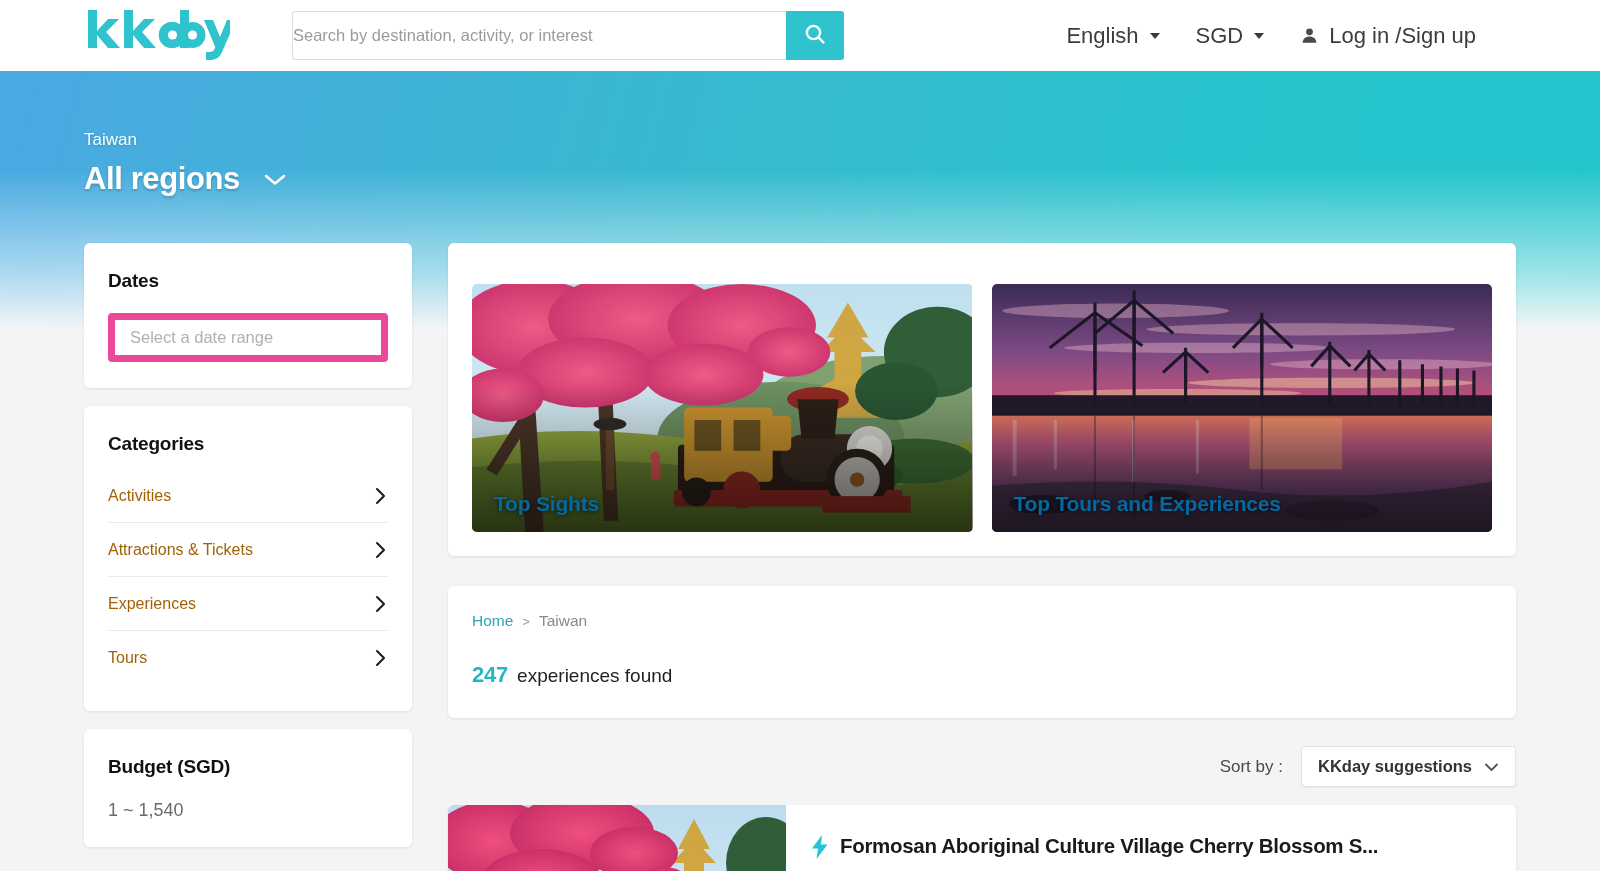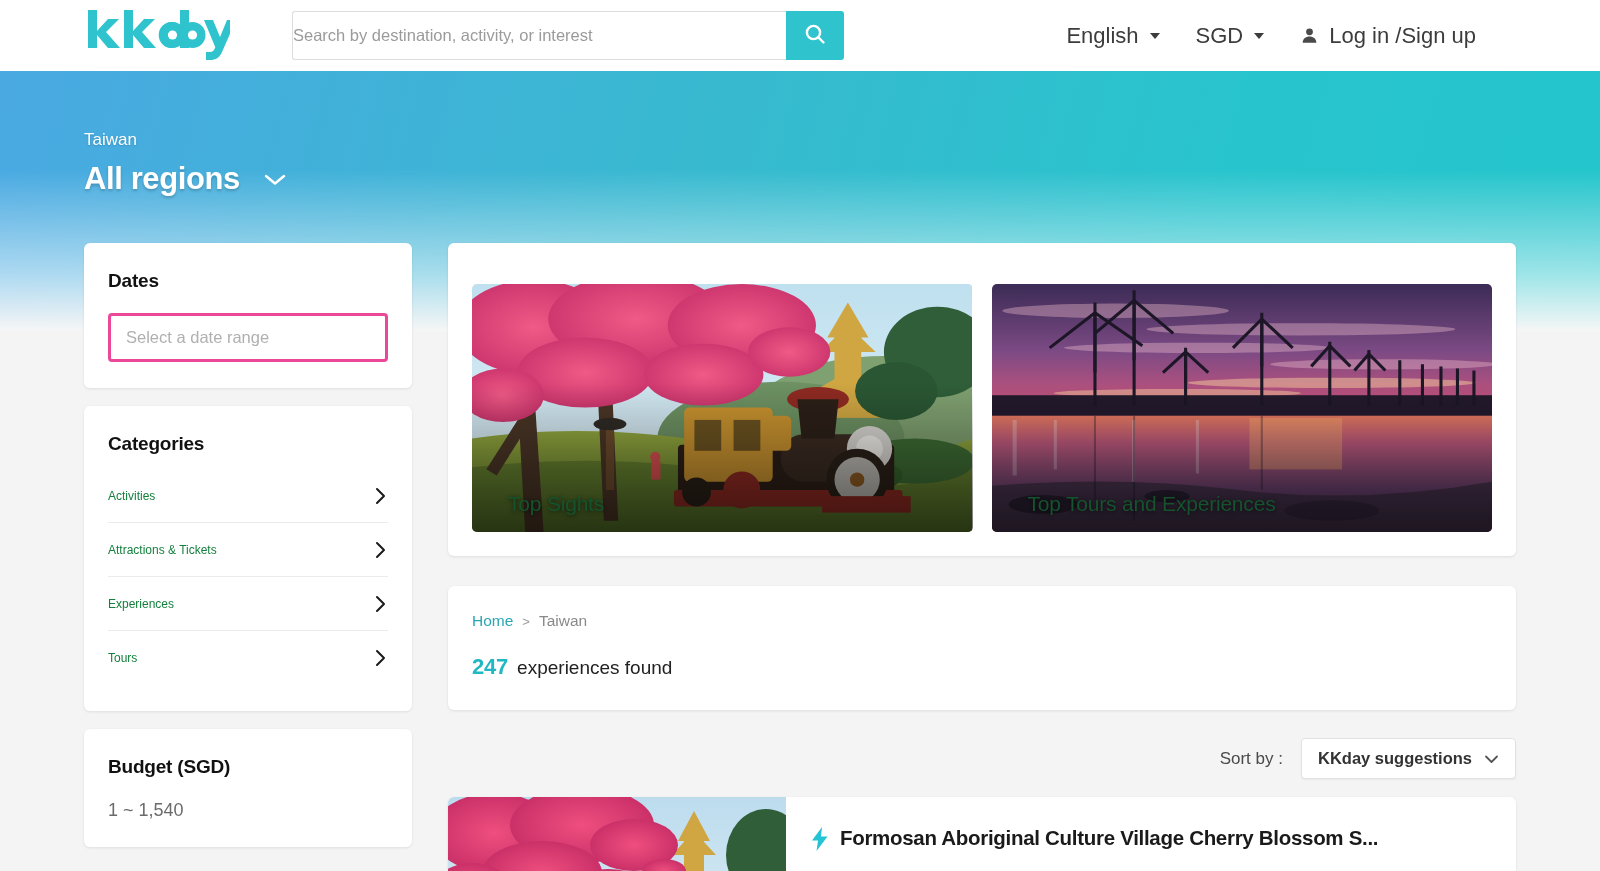--- a/index.html
+++ b/index.html
@@ -159,41 +159,41 @@
   .sb-title {
     font-size: 19px;
     font-weight: 700;
     color: #111;
     letter-spacing: -0.2px;
   }
   .date-input {
     margin-top: 21px;
     width: 100%;
     height: 49px;
-    border: 3px solid #ec4899;
+    border: 7px solid #ec4899;
     border-radius: 4px;
     padding: 0 15px;
     font-size: 16.5px;
     color: #333;
     font-family: "Liberation Sans", sans-serif;
     outline: none;
   }
   .date-input::placeholder { color: #b0b0b0; }
 
   .cat-list { margin-top: 14px; }
   .cat-row {
     display: flex;
     align-items: center;
     justify-content: space-between;
     height: 54px;
     border-bottom: 1px solid #ececec;
     cursor: pointer;
   }
   .cat-row:last-child { border-bottom: none; }
-  .cat-label { font-size: 12px; color: #15803d; }
+  .cat-label { font-size: 16px; color: #a16207; }
   .chev-r { display:flex; padding-right: 2px; }
 
   .budget-val {
     margin-top: 22px;
     font-size: 18px;
     color: #6b6b6b;
   }
 
   
   .main { flex: 1; min-width: 0; }
@@ -231,35 +231,35 @@
     position: relative;
     cursor: pointer;
   }
   .tile-img { position: absolute; inset: 0; }
   .tile-shade {
     position: absolute; left:0; right:0; bottom:0; height: 60%;
     background: linear-gradient(to bottom, rgba(0,0,0,0) 0%, rgba(0,0,0,.55) 100%);
   }
   .tile-label {
     position: absolute;
-    left: 36px; bottom: 16px;
-    color: #14532d;
+    left: 22px; bottom: 16px;
+    color: #0369a1;
     font-size: 21px;
-    font-weight: 400;
+    font-weight: 700;
     text-shadow: 0 1px 4px rgba(0,0,0,.65);
     letter-spacing: -0.2px;
   }
 
   .results { padding: 26px 24px 30px 24px; margin-bottom: 28px; }
   .crumbs { display: flex; align-items: center; font-size: 15.5px; }
   .crumb-home { color: #2ba6b3; cursor: pointer; }
   .crumb-sep { color: #9a9a9a; margin: 0 9px; font-size: 13px; }
   .crumb-cur { color: #8a8a8a; }
   .found {
-    margin-top: 24px;
+    margin-top: 32px;
     display: flex;
     align-items: baseline;
   }
   .found-num {
     font-size: 22px;
     font-weight: 700;
     color: #21b8c4;
     margin-right: 9px;
     letter-spacing: -0.2px;
   }

